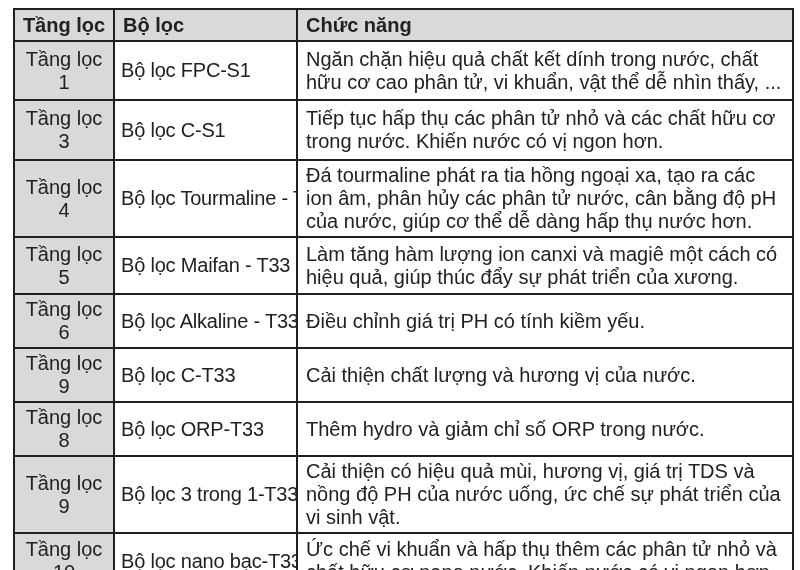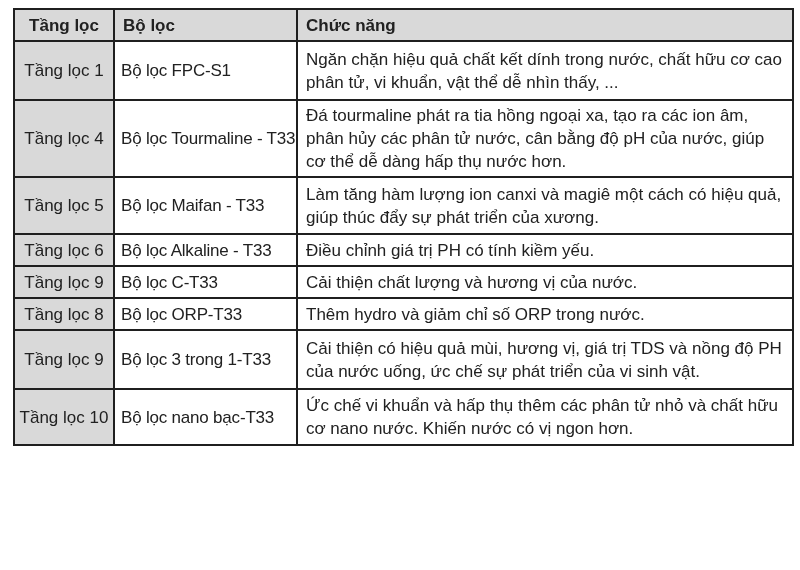--- a/index.html
+++ b/index.html
@@ -27,21 +27,21 @@
   table {
     border-collapse: collapse;
     table-layout: fixed;
     width: 100%;
   }
   col.c-stage  { width: 100px; }
   col.c-filter { width: 183px; }
   col.c-func   { width: 496px; }
   th, td {
     border: 2px solid var(--border);
-    font-size: 17px;
+    font-size: 20px;
     line-height: 23px;
     vertical-align: middle;
     padding: 3px 6px;
   }
   thead th {
     background: var(--header-bg);
     font-weight: bold;
     text-align: left;
     height: 32px;
     padding-left: 8px;
@@ -80,20 +80,25 @@
         <th class="h-filter">Bộ lọc</th>
         <th class="h-func">Chức năng</th>
       </tr>
     </thead>
     <tbody>
       <tr style="height:59px;">
         <td class="stage">Tầng lọc 1</td>
         <td class="filter">Bộ lọc FPC-S1</td>
         <td class="func">Ngăn chặn hiệu quả chất kết dính trong nước, chất hữu cơ cao phân tử, vi khuẩn, vật thể dễ nhìn thấy, ...</td>
       </tr>
+      <tr style="height:60px;">
+        <td class="stage">Tầng lọc 3</td>
+        <td class="filter">Bộ lọc C-S1</td>
+        <td class="func">Tiếp tục hấp thụ các phân tử nhỏ và các chất hữu cơ trong nước. Khiến nước có vị ngon hơn.</td>
+      </tr>
       <tr style="height:77px;">
         <td class="stage">Tầng lọc 4</td>
         <td class="filter">Bộ lọc Tourmaline - T33</td>
         <td class="func">Đá tourmaline phát ra tia hồng ngoại xa, tạo ra các ion âm, phân hủy các phân tử nước, cân bằng độ pH của nước, giúp cơ thể dễ dàng hấp thụ nước hơn.</td>
       </tr>
       <tr style="height:57px;">
         <td class="stage">Tầng lọc 5</td>
         <td class="filter">Bộ lọc Maifan - T33</td>
         <td class="func">Làm tăng hàm lượng ion canxi và magiê một cách có hiệu quả, giúp thúc đẩy sự phát triển của xương.</td>
       </tr>

